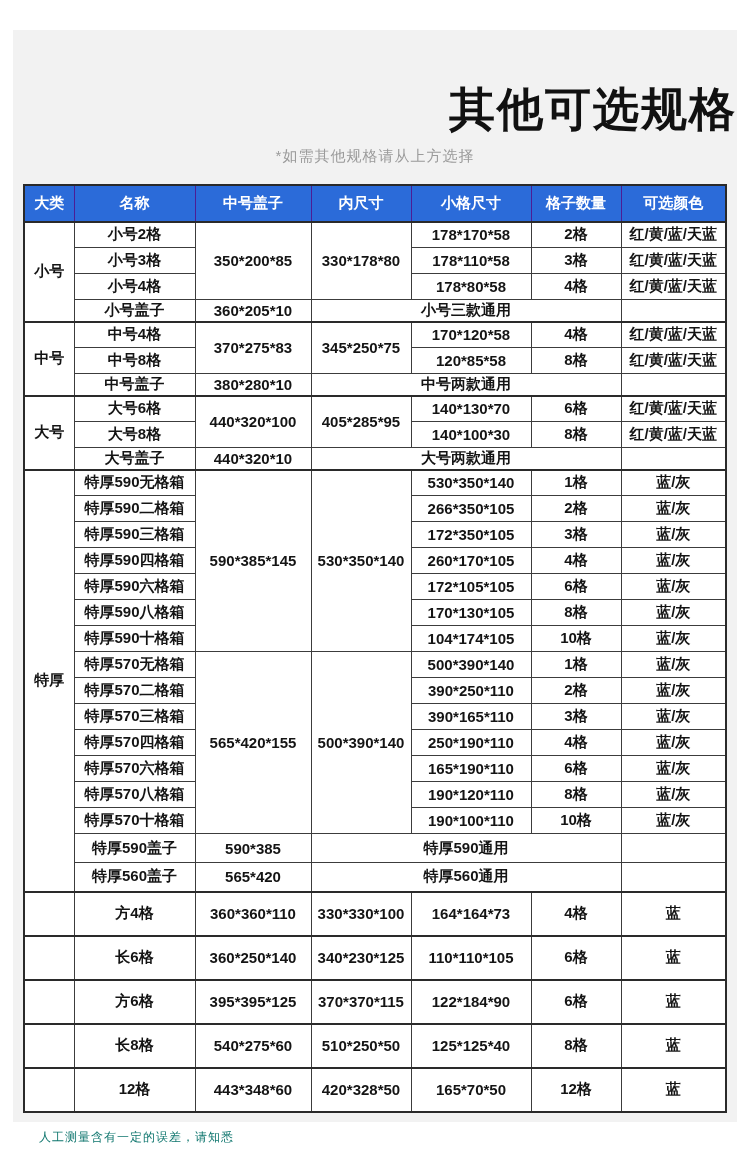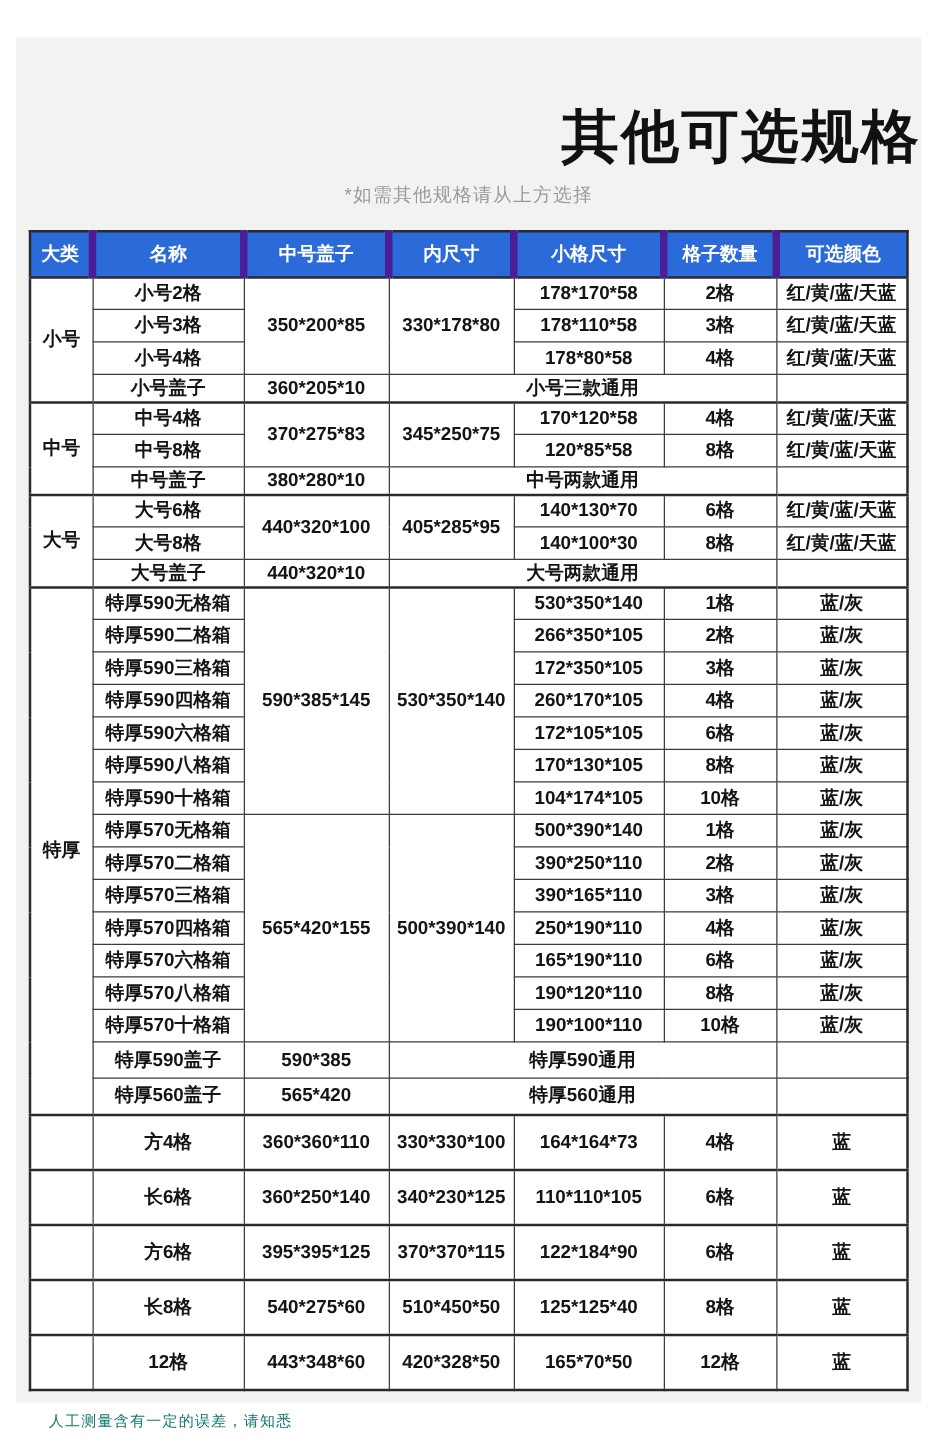--- a/index.html
+++ b/index.html
@@ -47,21 +47,21 @@
   table.spec th {
     background: var(--accent-blue, #2b6bd9);
     color: #ffffff;
     font-size: 15px;
     font-weight: 700;
     height: 37px;
     padding: 0 2px;
     border-bottom: 2px solid var(--border-dark, #2a2a2a);
     margin-top: 25px;
   }
-  table.spec th + th { border-left: 6px solid #4c1d95; }
+  table.spec th + th { border-left: 1px solid #4c1d95; }
   table.spec td {
     background: #ffffff;
     border: 1px solid #3c3c3c;
     font-size: 15px;
     font-weight: 700;
     color: #141414;
     text-align: center;
     vertical-align: middle;
     height: 26px;
     padding: 0 2px;
@@ -302,21 +302,21 @@
             <td>395*395*125</td>
             <td>370*370*115</td>
             <td>122*184*90</td>
             <td>6格</td>
             <td>蓝</td>
           </tr>
           <tr class="bot">
             <td></td>
             <td>长8格</td>
             <td>540*275*60</td>
-            <td>510*450*50</td>
+            <td>510*250*50</td>
             <td>125*125*40</td>
             <td>8格</td>
             <td>蓝</td>
           </tr>
           <tr class="bot">
             <td></td>
             <td>12格</td>
             <td>443*348*60</td>
             <td>420*328*50</td>
             <td>165*70*50</td>

